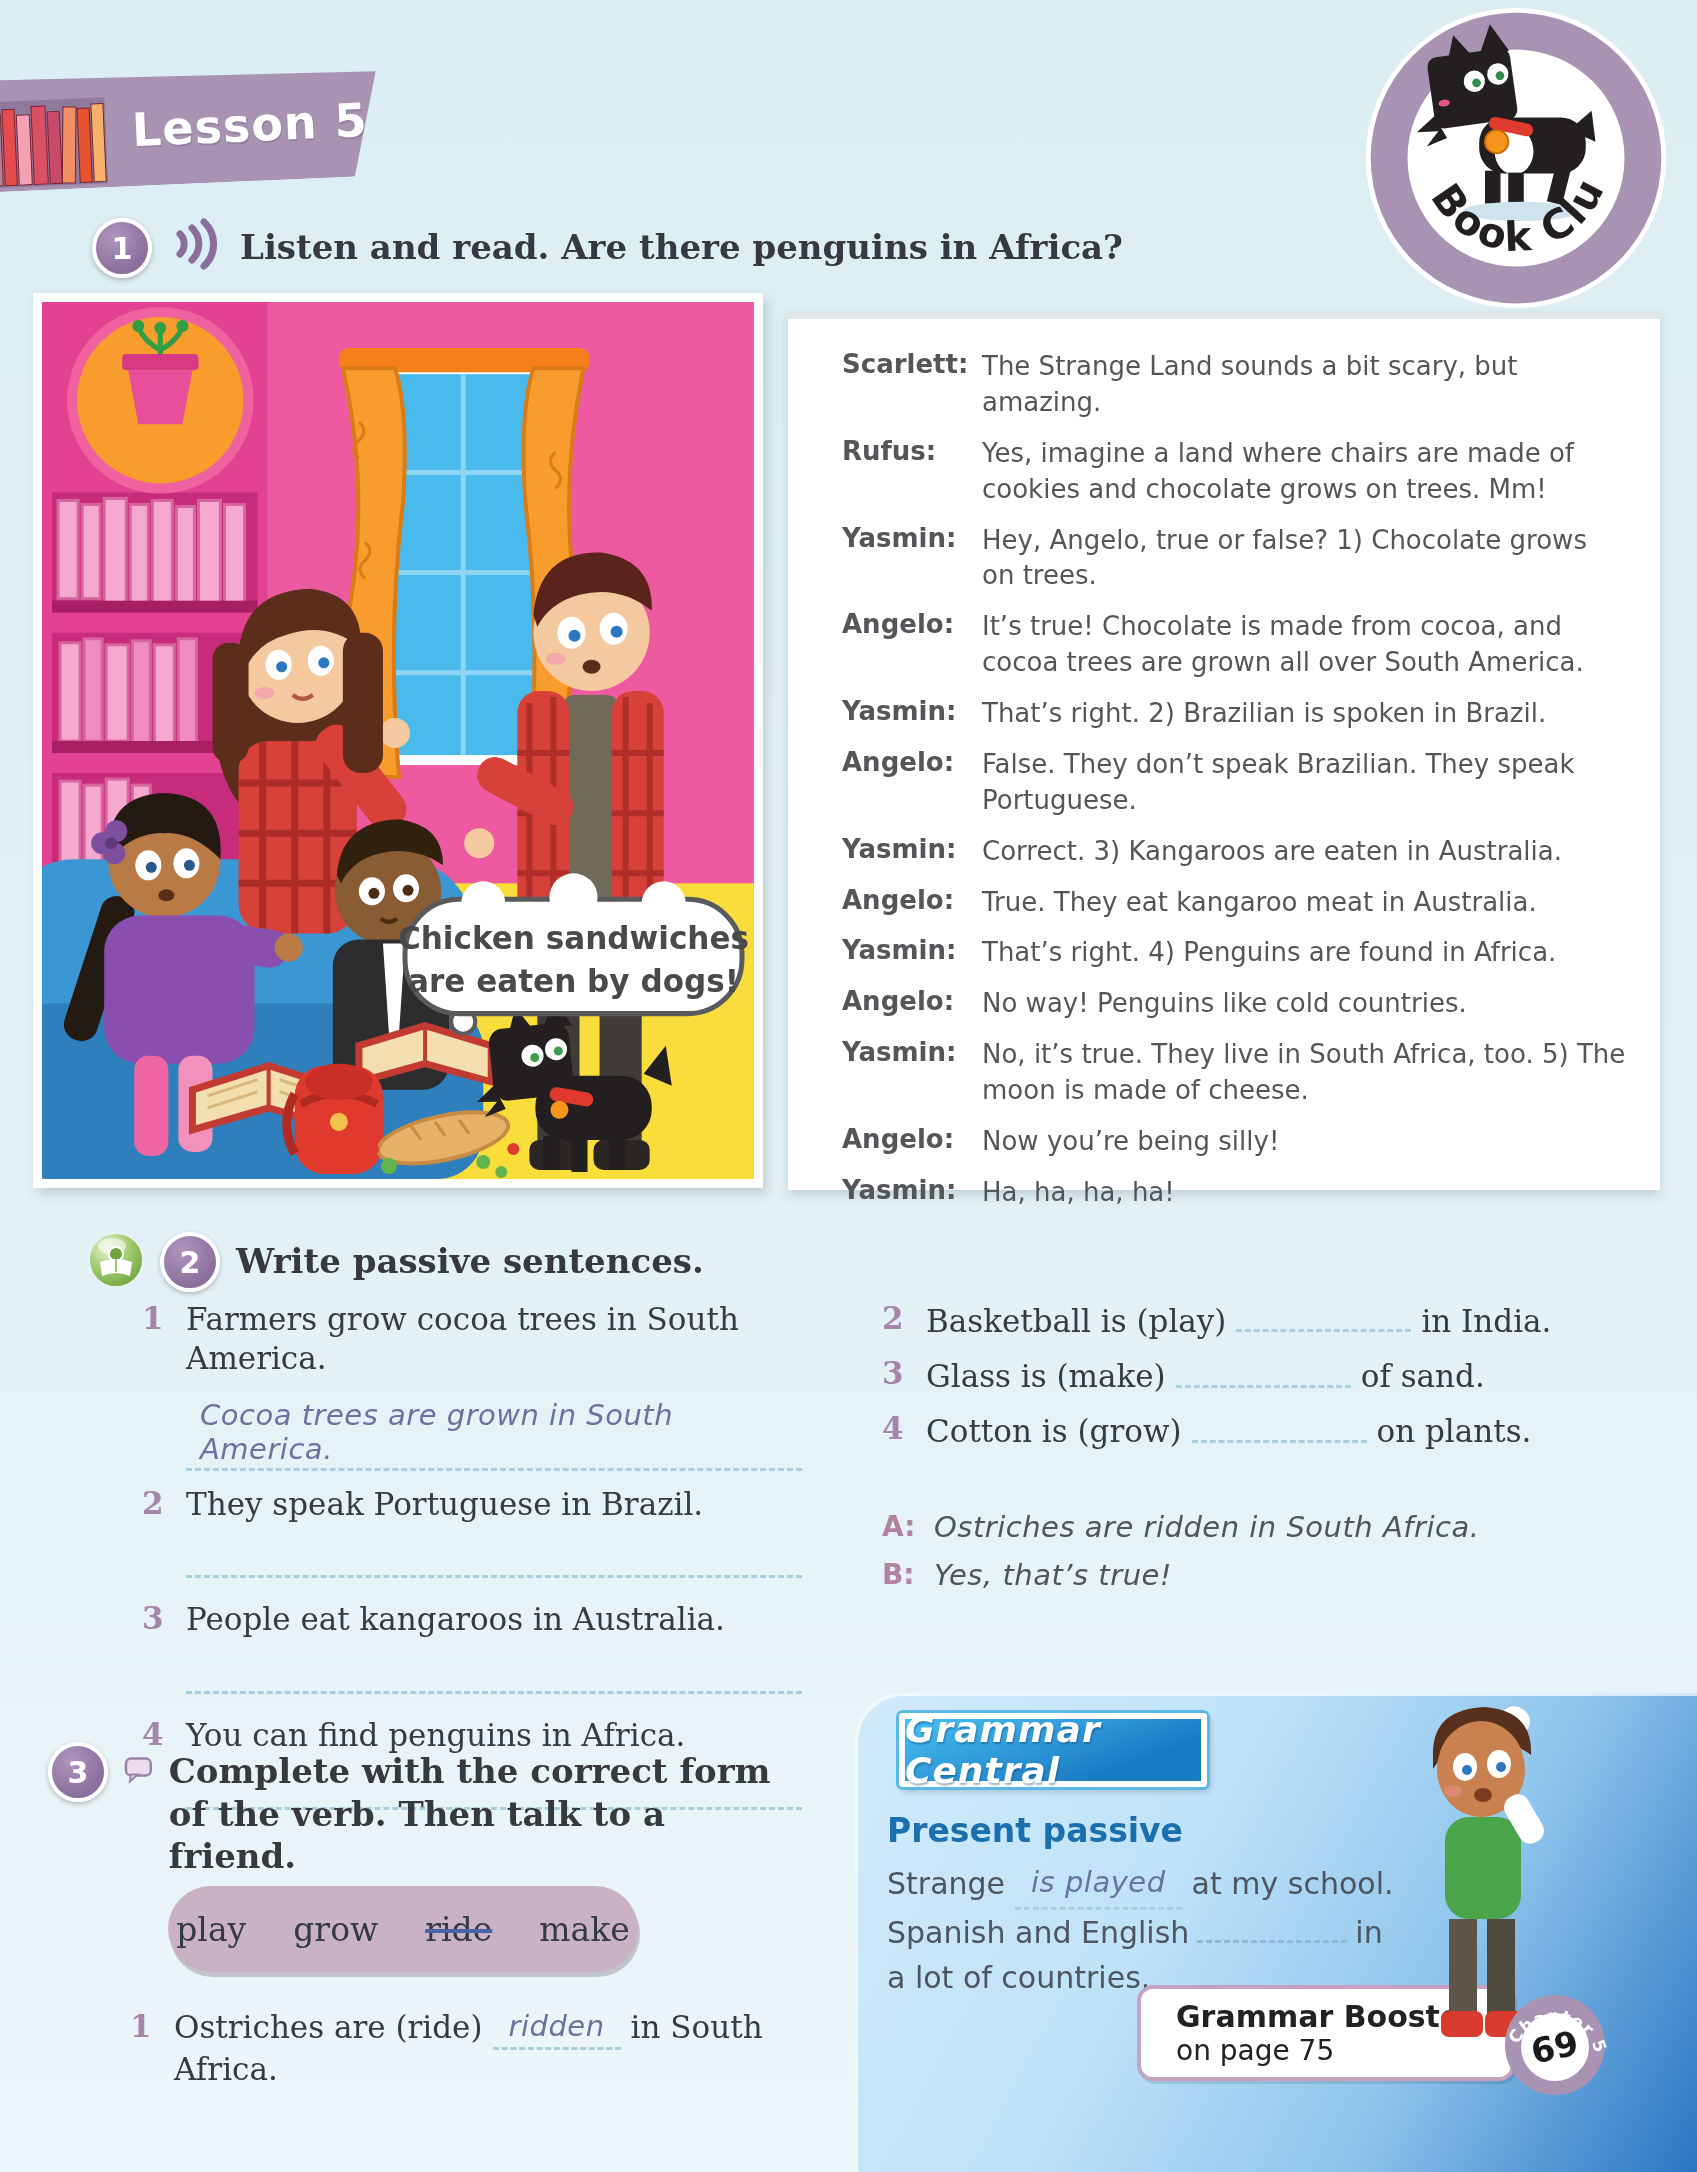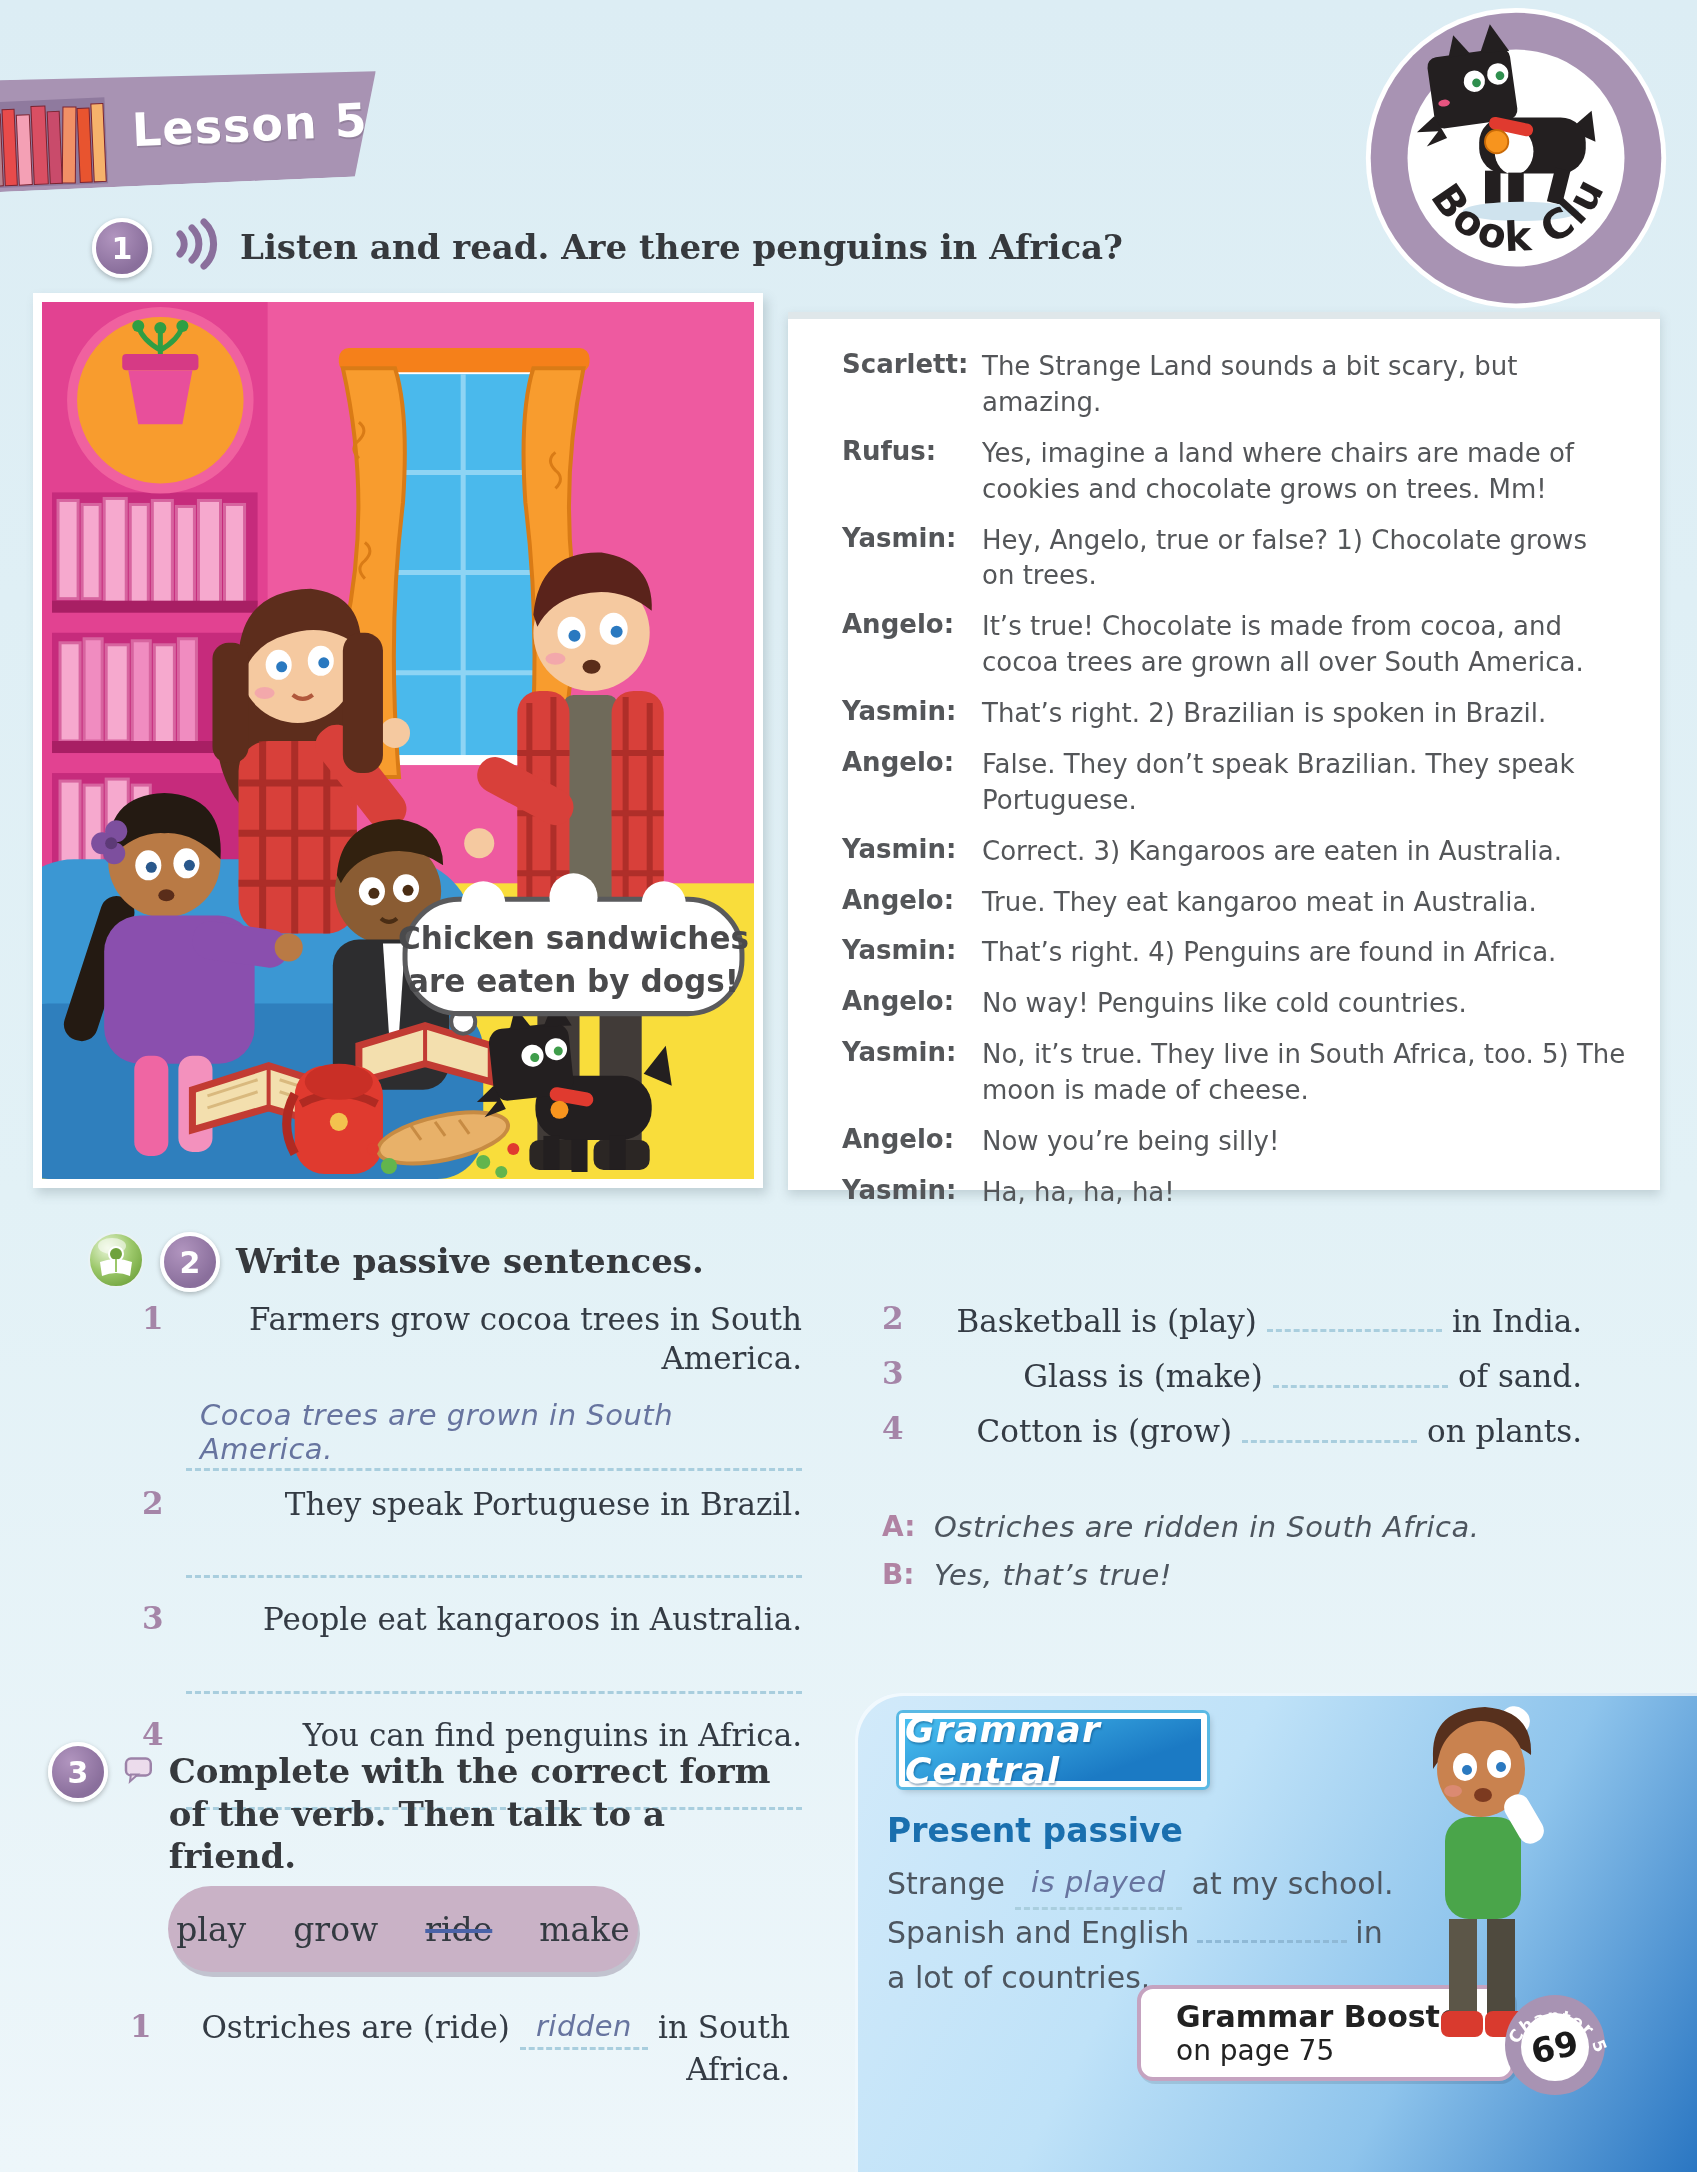--- a/index.html
+++ b/index.html
@@ -46,21 +46,21 @@
   .drow{display:flex;margin-bottom:15px;}
   .dname{flex:0 0 140px;font:bold 26px "DejaVu Sans",sans-serif;color:#545659;}
   .dtext{font:26px "DejaVu Sans",sans-serif;color:#545659;line-height:1.38;}
 
   
   .ex2-left{position:absolute;left:142px;top:1300px;width:660px;}
   .ex2-right{position:absolute;left:882px;top:1300px;width:700px;}
   .item{display:flex;margin-bottom:14px;}
   .inum{flex:0 0 44px;font:bold 31px "DejaVu Serif",serif;color:#a585a8;}
   .ibody{flex:1;}
-  .iprompt{font:31px "DejaVu Serif",serif;color:#343b44;line-height:1.25;text-align:right;}
+  .iprompt{font:31px "DejaVu Serif",serif;color:#343b44;line-height:1.25;}
   .ans-line{border-bottom:3px dashed #a9cede;margin-top:18px;padding:2px 6px 2px 14px;}
   .hand{font:italic 29px "DejaVu Sans",sans-serif;color:#67749f;letter-spacing:.5px;}
   .blank-line{border-bottom:3px dashed #a9cede;margin-top:52px;height:0;}
   .blank{display:inline-block;width:175px;border-bottom:3px dashed #a9cede;
     height:.95em;vertical-align:baseline;margin:0 10px;}
   .minidlg{margin-top:58px;}
   .mrow{display:flex;margin-bottom:14px;}
   .mlabel{flex:0 0 52px;font:bold 28px "DejaVu Sans",sans-serif;color:#b083a3;}
   .mtext{font:italic 29px "DejaVu Sans",sans-serif;color:#4d555e;letter-spacing:.5px;}
 

